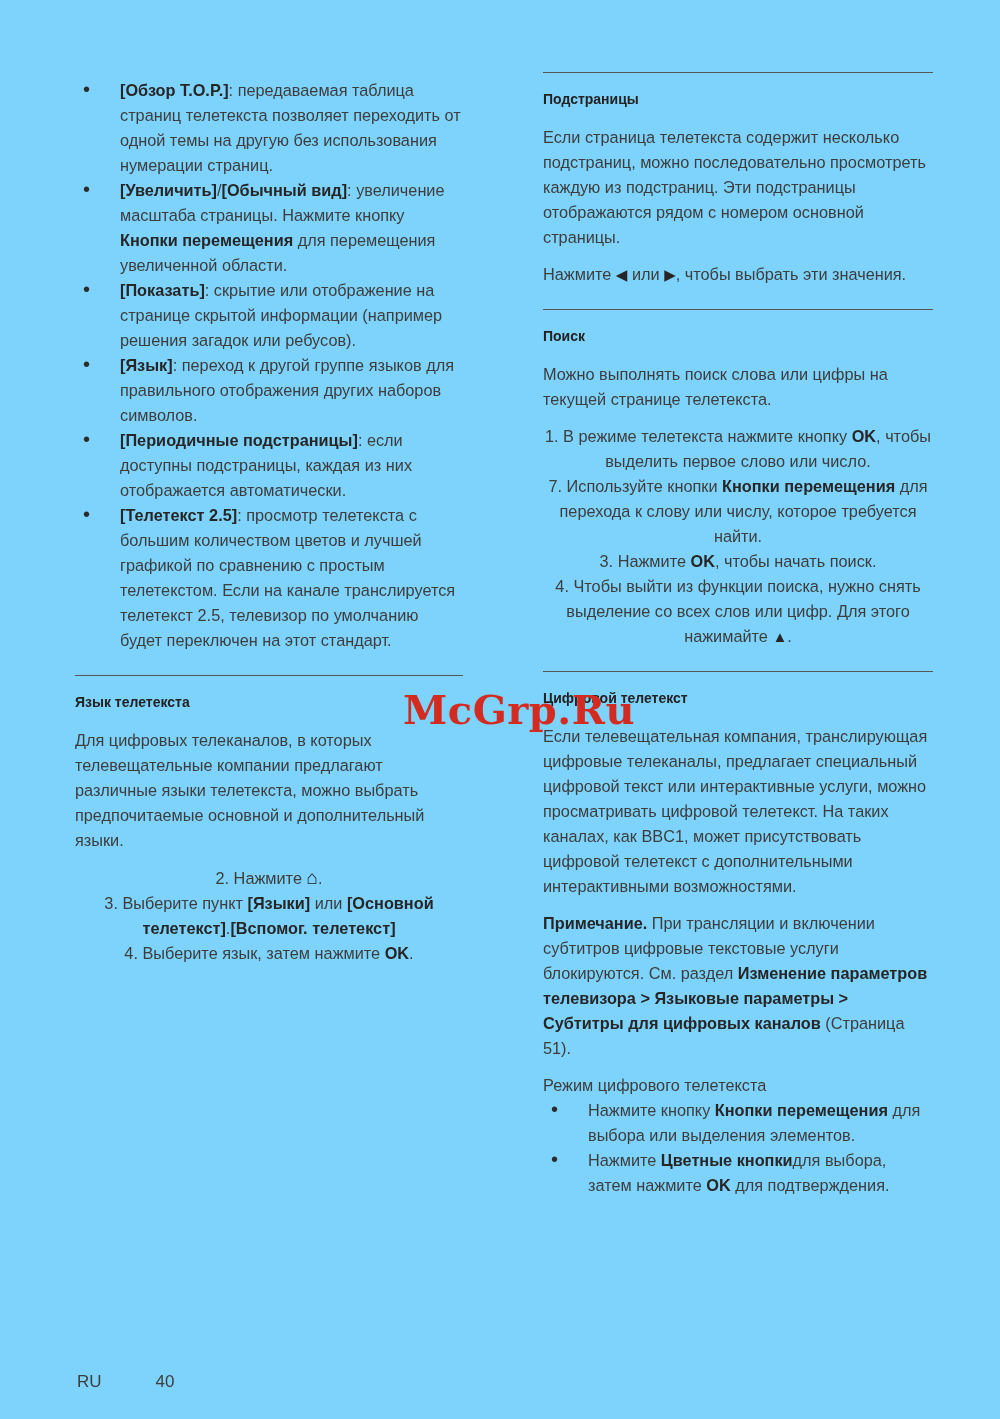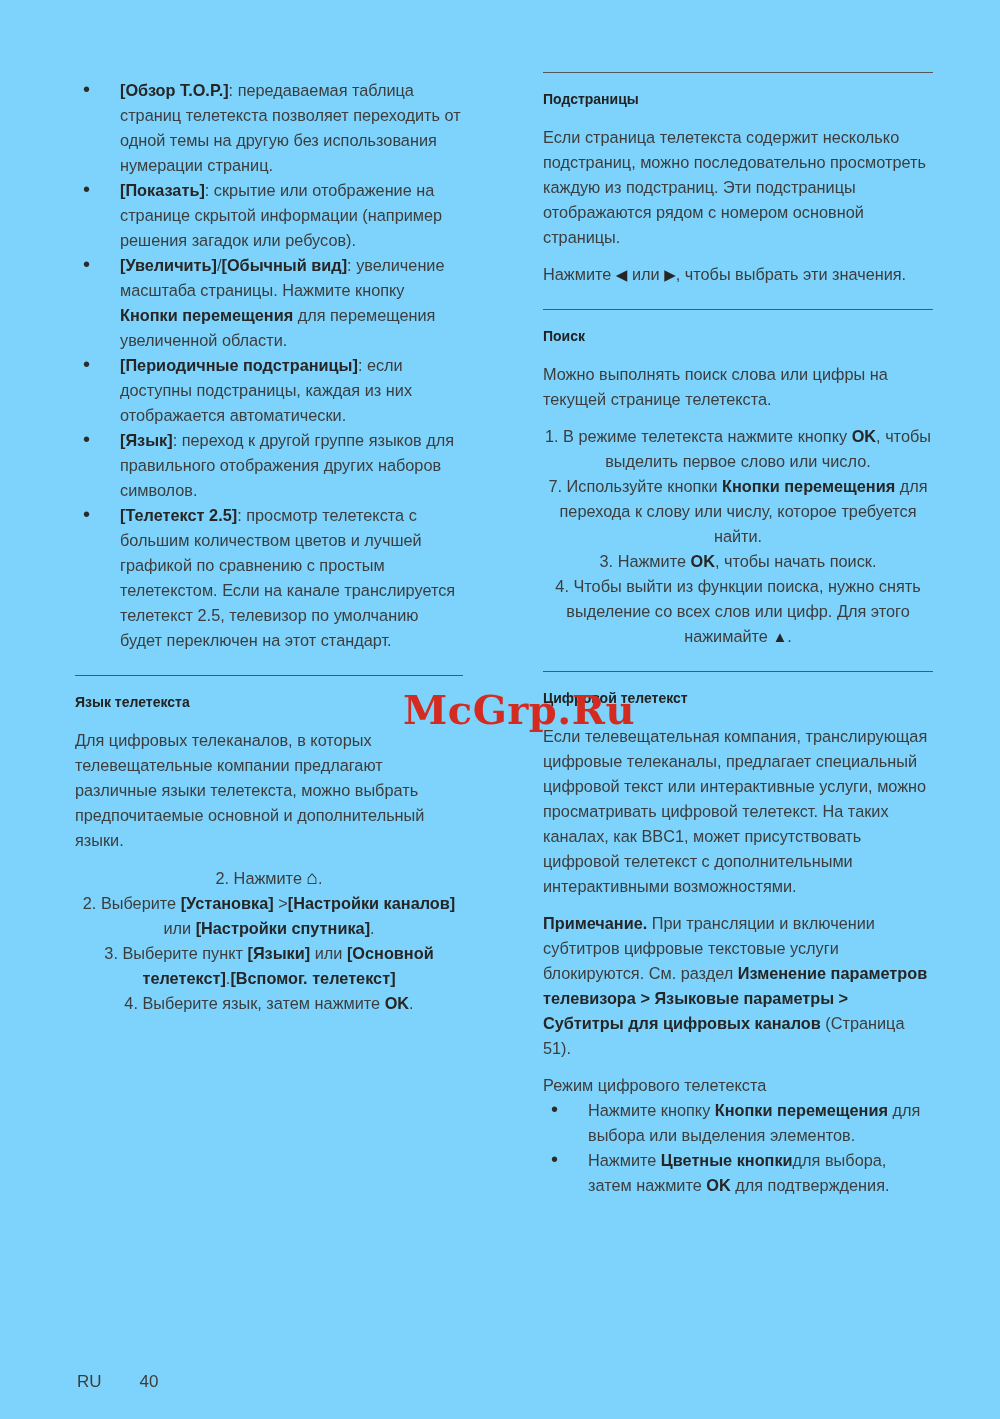--- a/index.html
+++ b/index.html
@@ -40,44 +40,43 @@
     position:absolute; left:403px; top:686px;
     font-family:"DejaVu Serif","Liberation Serif",serif;
     font-weight:700; font-size:40px; line-height:48px;
     color:#d42b20; letter-spacing:0.5px;
     pointer-events:none;
   }
   .footer {
     position:absolute; left:77px; top:1369px;
     font-size:17px; color:#3d3d3d;
   }
-  .footer .pagenum { margin-left:38px;text-align:right; }
+  .footer .pagenum { margin-left:54px;text-align:right; }
 </style>
 </head>
 <body>
 
 <div class="page">
 
   <div class="col col-left">
 
     <ul class="bullets">
       <li><b>[Обзор T.O.P.]</b><span>: передаваемая таблица страниц телетекста позволяет переходить от одной темы на другую без использования нумерации страниц.</span></li>
+      <li><b>[Увеличить]</b><span>/</span><b>[Обычный вид]</b><span>: увеличение масштаба страницы. Нажмите кнопку </span><b>Кнопки перемещения</b><span> для перемещения увеличенной области.</span></li>
       <li><b>[Показать]</b><span>: скрытие или отображение на странице скрытой информации (например решения загадок или ребусов).</span></li>
-      <li><b>[Увеличить]</b><span>/</span><b>[Обычный вид]</b><span>: увеличение масштаба страницы. Нажмите кнопку </span><b>Кнопки перемещения</b><span> для перемещения увеличенной области.</span></li>
+      <li><b>[Язык]</b><span>: переход к другой группе языков для правильного отображения других наборов символов.</span></li>
       <li><b>[Периодичные подстраницы]</b><span>: если доступны подстраницы, каждая из них отображается автоматически.</span></li>
-      <li><b>[Язык]</b><span>: переход к другой группе языков для правильного отображения других наборов символов.</span></li>
       <li><b>[Телетекст 2.5]</b><span>: просмотр телетекста с большим количеством цветов и лучшей графикой по сравнению с простым телетекстом. Если на канале транслируется телетекст 2.5, телевизор по умолчанию будет переключен на этот стандарт.</span></li>
     </ul>
 
     <section class="section">
       <h2>Язык телетекста</h2>
       <p>Для цифровых телеканалов, в которых телевещательные компании предлагают различные языки телетекста, можно выбрать предпочитаемые основной и дополнительный языки.</p>
       <div class="steps">
         <p><span>2. Нажмите </span><b class="glyph-home">⌂</b><span>.</span></p>
-        <p><span>2. Выберите </span><b>[Установка]</b><span> &gt;</span><b>[Настройки каналов]</b><span> или </span><b>[Настройки спутника]</b><span>.</span></p>
         <p><span>3. Выберите пункт </span><b>[Языки]</b><span> или </span><b>[Основной телетекст]</b><span>.</span><b>[Вспомог. телетекст]</b></p>
         <p><span>4. Выберите язык, затем нажмите </span><b>OK</b><span>.</span></p>
       </div>
     </section>
 
   </div>
 
   <div class="col col-right">
 
     <section class="section first">

